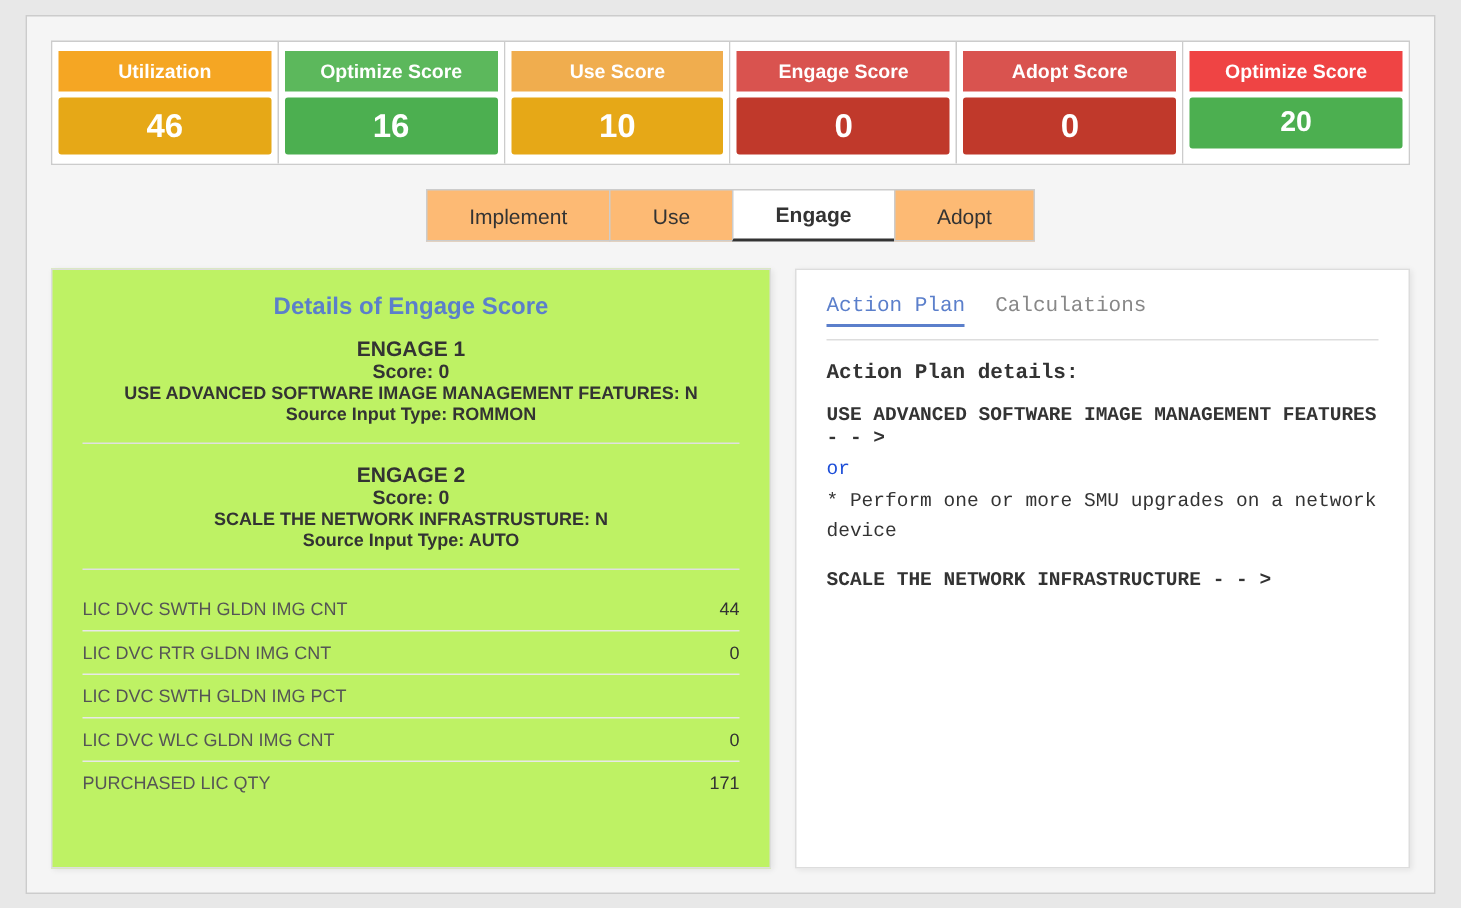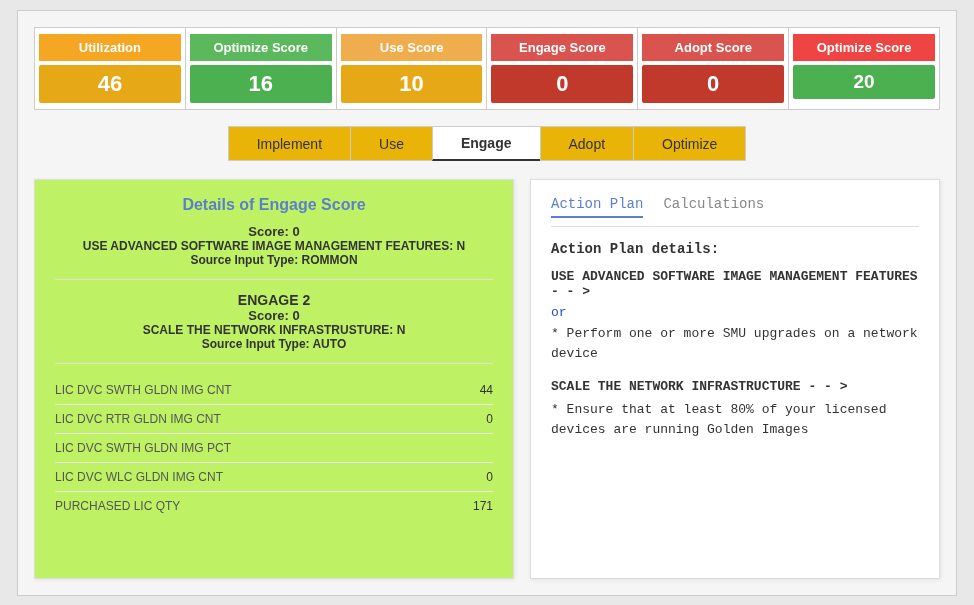--- a/index.html
+++ b/index.html
@@ -46,21 +46,21 @@
 
     
     .tabs-row {
       display: flex;
       justify-content: center;
       gap: 0;
       margin-bottom: 18px;
     }
     .tab-btn {
       border: 1px solid #ccc;
-      background: #eab308;
+      background: #fdba74;
       padding: 8px 28px;
       font-size: 14px;
       cursor: pointer;
       color: #333;
     }
     .tab-btn:not(:last-child) {
       border-right: none;
     }
     .tab-btn.active {
       background: #fff;
@@ -213,29 +213,29 @@
     <div class="score-col-label" style="background:#ef4444;color:#fff;font-size:13px;font-weight:bold;padding:6px 4px;">Optimize Score</div>
     <div class="score-col-value" style="background:#4caf50;color:#fff;font-size:19px;font-weight:bold;padding:6px 0;">20</div>
   </div>
     </div>
 
   <div class="tabs-row" id="tabs-row">
       <button class="tab-btn">Implement</button>
       <button class="tab-btn">Use</button>
       <button class="tab-btn active" style="border-bottom: 2px solid rgb(51, 51, 51); font-weight: bold;">Engage</button>
       <button class="tab-btn">Adopt</button>
-      <button class="tab-btn">Optimize</button>
     </div>
 
   <div class="content-row">
 
     <div class="left-panel">
       <div class="details-title">Details of Engage Score</div>
 
       <div class="engage-block">
+        <div class="engage-block-title">ENGAGE 1</div>
         <div class="engage-block-score">Score: 0</div>
         <div class="engage-block-feature">USE ADVANCED SOFTWARE IMAGE MANAGEMENT FEATURES: N</div>
         <div class="engage-block-source">Source Input Type: ROMMON</div>
       </div>
 
       <div class="engage-block" style="border-bottom: 1px solid #e0e0e0; margin-bottom: 12px; padding-bottom: 12px;">
         <div class="engage-block-title">ENGAGE 2</div>
         <div class="engage-block-score">Score: 0</div>
         <div class="engage-block-feature">SCALE THE NETWORK INFRASTRUSTURE: N</div>
         <div class="engage-block-source">Source Input Type: AUTO</div>
@@ -272,18 +272,17 @@
         </div>
       <div class="action-plan-details-label">Action Plan details:</div>
       <div id="action-plan-sections">
           <div class="action-plan-section">
     <div class="action-plan-feature-title">USE ADVANCED SOFTWARE IMAGE MANAGEMENT FEATURES - - &gt;</div>
             <div class="action-plan-or">or</div>
             <div class="action-plan-item">* Perform one or more SMU upgrades on a network device</div>
   </div>
           <div class="action-plan-section">
     <div class="action-plan-feature-title">SCALE THE NETWORK INFRASTRUCTURE - - &gt;</div>
-    <div class="action-plan-item">* Ensure that at least 80% of your licensed devices are running Golden Images</div>
   </div>
         </div>
     </div>
   </div>
 </div>
 
 </body></html>

